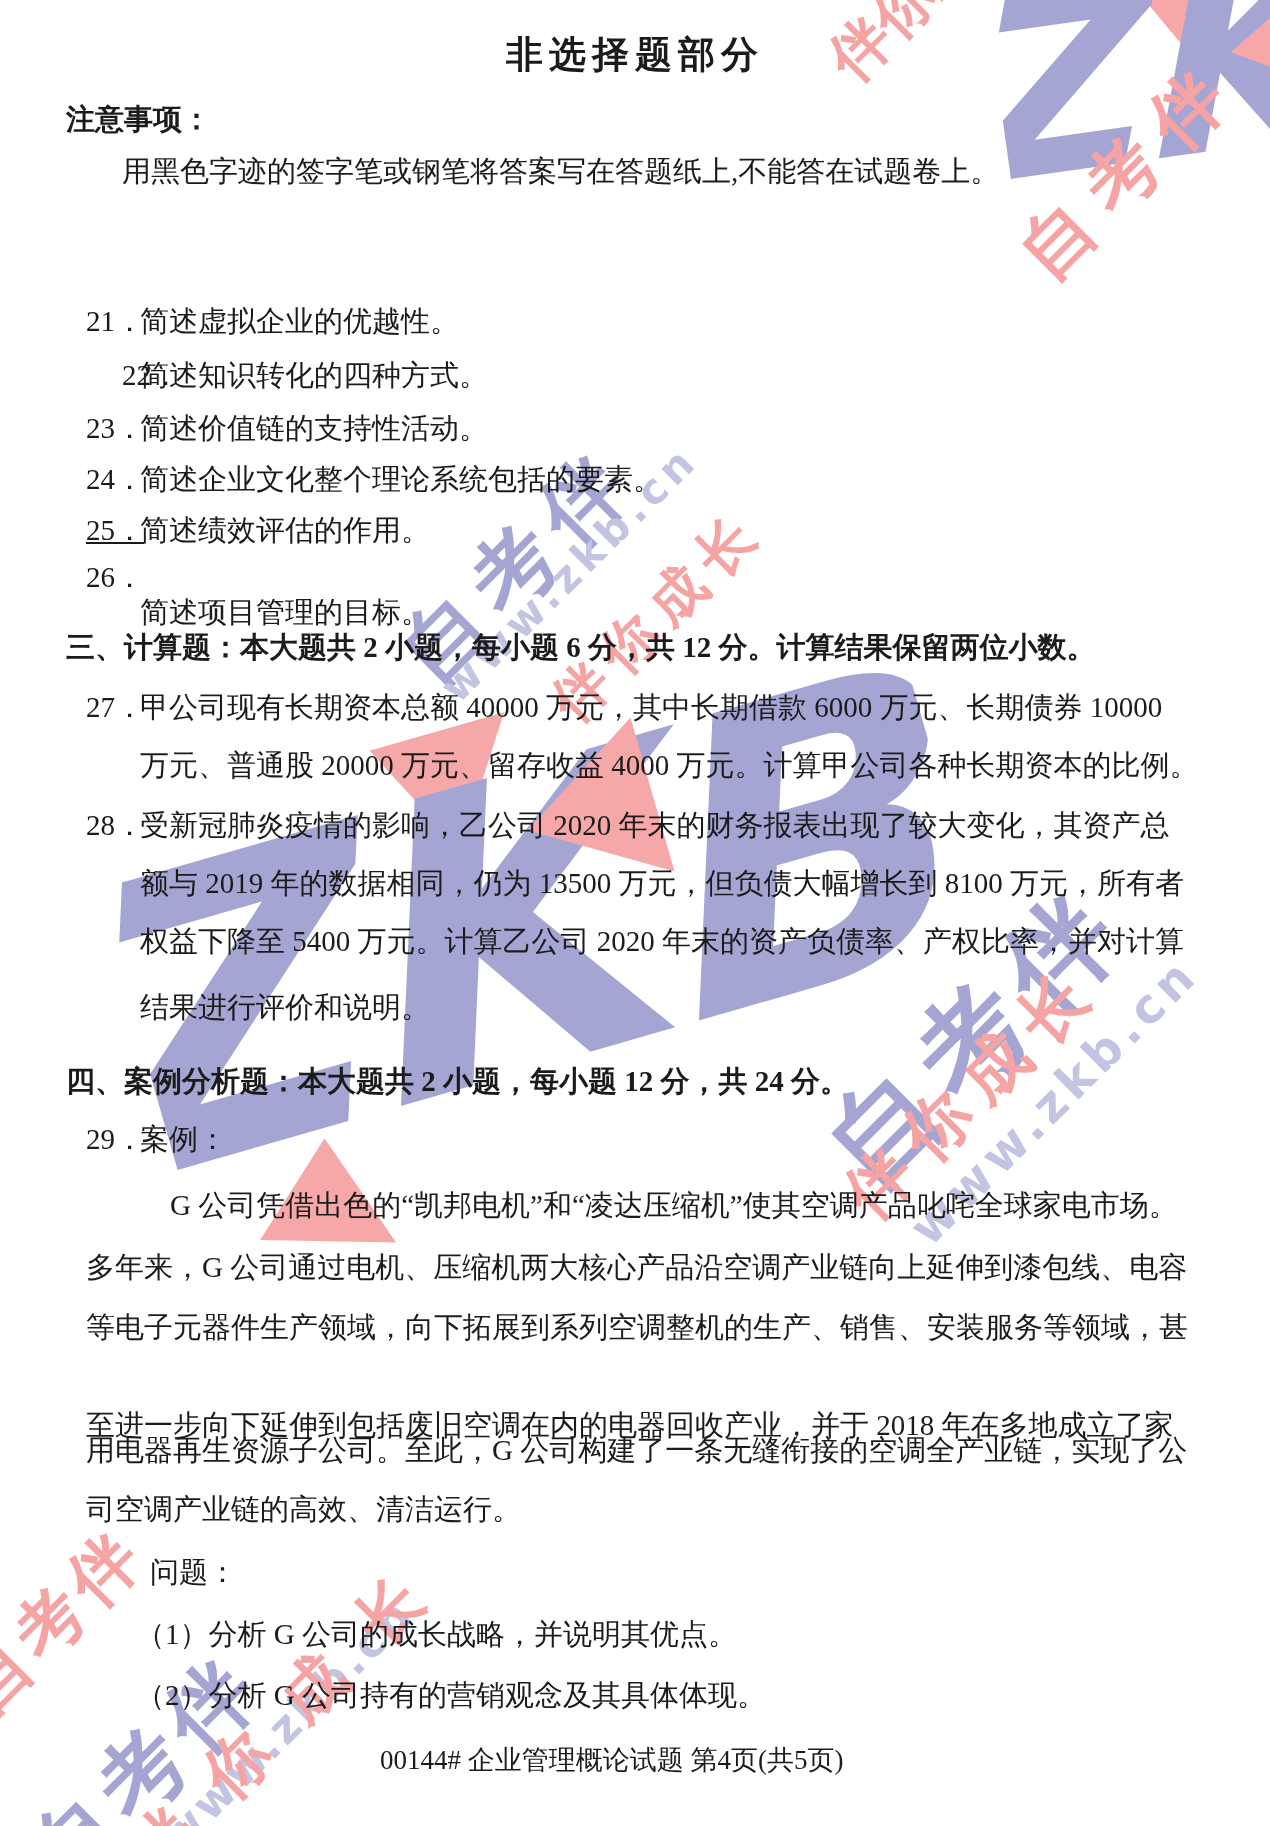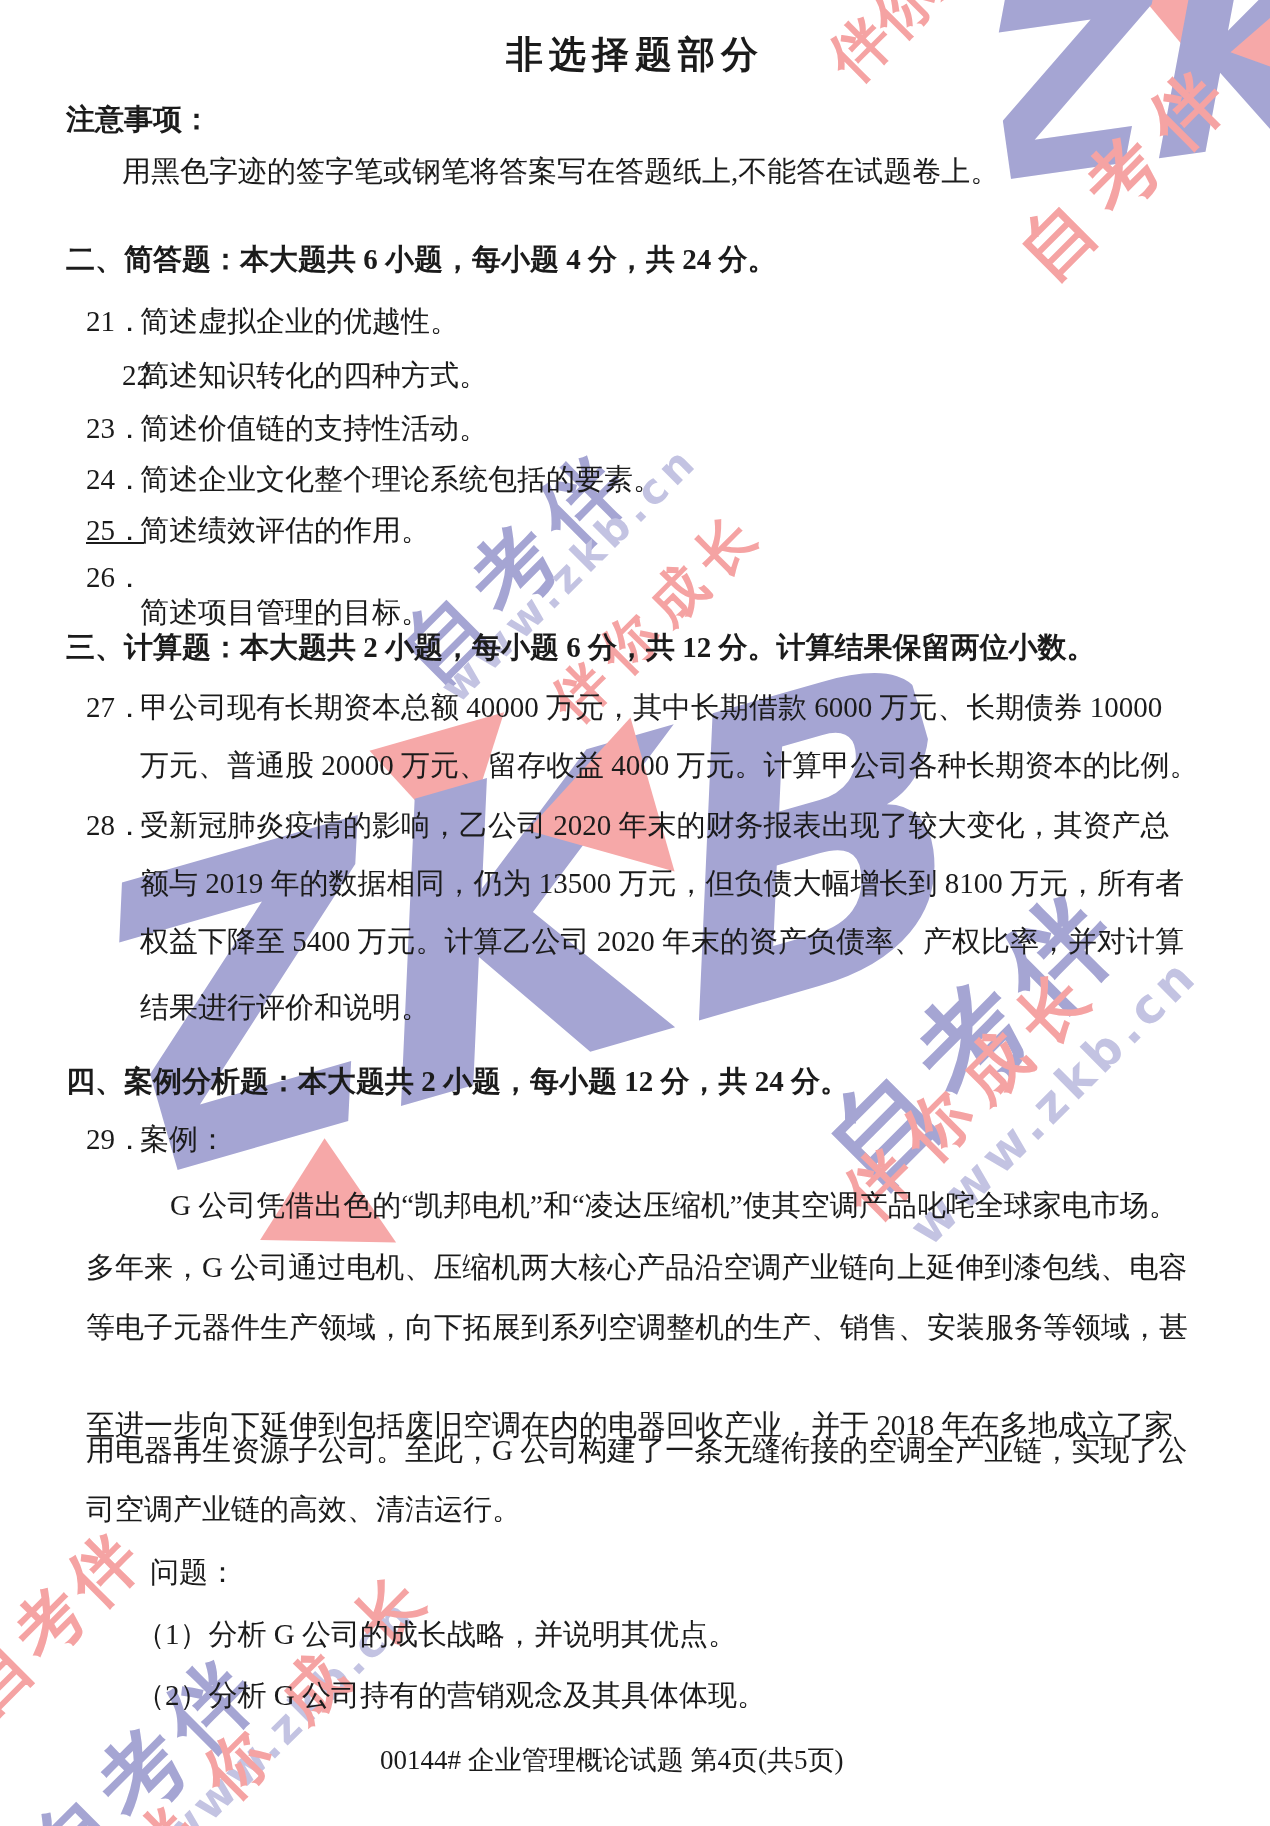--- a/index.html
+++ b/index.html
@@ -64,21 +64,20 @@
   <div class="wm wm-rot wm-red" style="left:138px;top:1820px;font-size:64px;letter-spacing:44px;">伴你成长</div>
   <div class="wm wm-rot wm-red" style="left:-28px;top:1656px;font-size:68px;letter-spacing:8px;">自考伴</div>
 
   <div class="content">
 
     <div class="title">非选择题部分</div>
 
     <div class="abs h-bold" style="left:66px;top:100px;">注意事项：</div>
     <div class="abs body-text" style="left:122px;top:152px;">用黑色字迹的签字笔或钢笔将答案写在答题纸上,不能答在试题卷上。</div>
 
-    <div class="abs h-bold" style="left:66px;top:240px;">二、简答题：本大题共 6 小题，每小题 4 分，共 24 分。</div>
 
     <div>
       <span class="q-num" style="left:86px;top:302px;">21．</span>
       <span class="q-text" style="left:140px;top:302px;">简述虚拟企业的优越性。</span>
     </div>
     <div>
       <span class="q-num" style="left:86px;top:356px;margin-left:36px;">22．</span>
       <span class="q-text" style="left:140px;top:356px;">简述知识转化的四种方式。</span>
     </div>
     <div>

